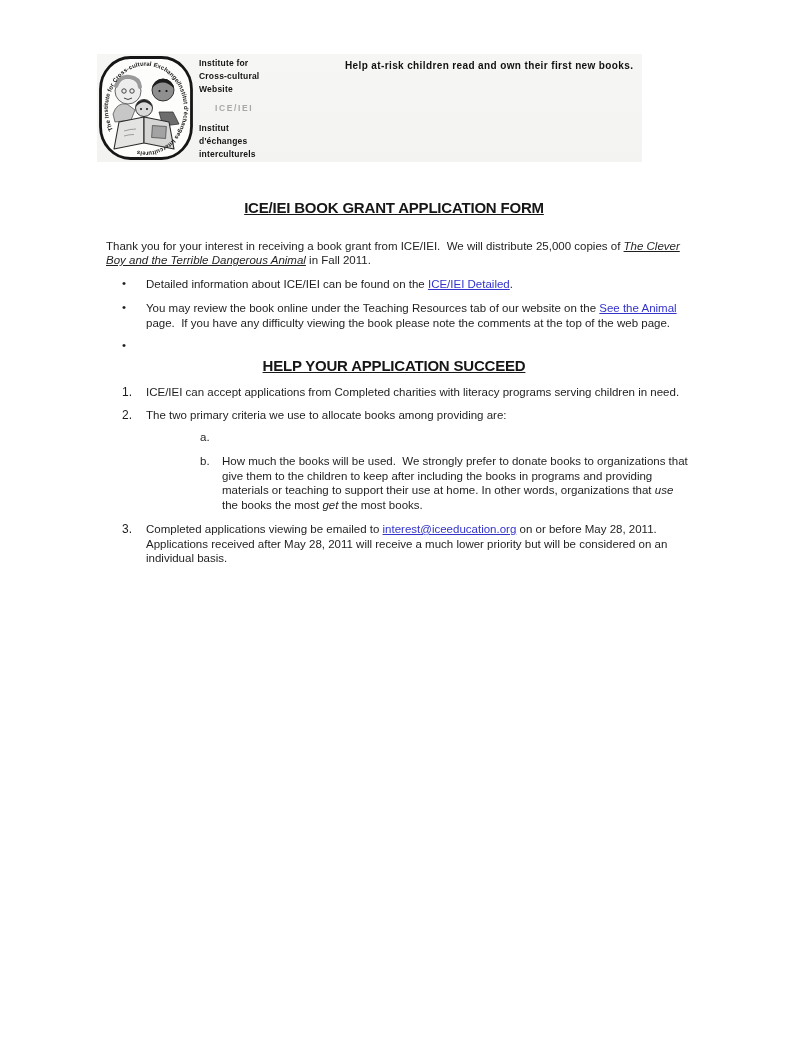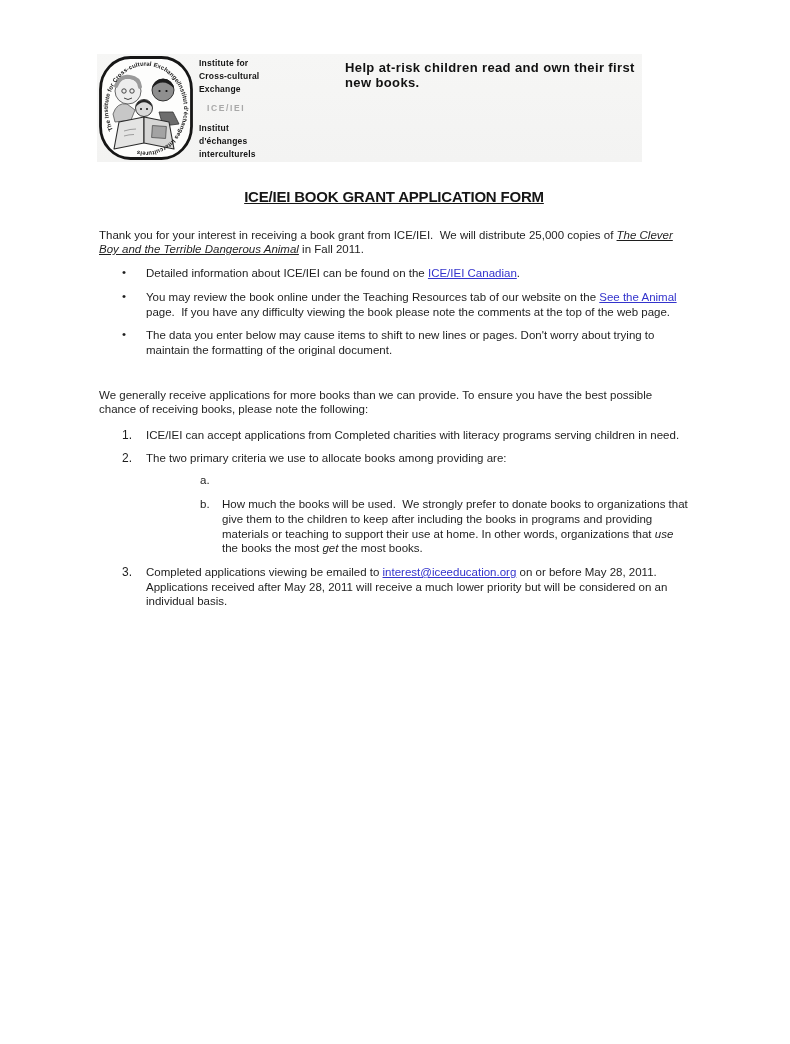--- a/index.html
+++ b/index.html
@@ -7,30 +7,30 @@
     position:relative; width:790px; height:1044px; background:#ffffff;
     font-family:"Liberation Sans", sans-serif; color:#1e1e1e; overflow:hidden;
   }
   
   .band { position:absolute; left:97px; top:54px; width:545px; height:108px;
           background:linear-gradient(180deg,#f6f6f5, #f3f3f2); }
   .logo { position:absolute; left:0px; top:0px; }
   .org-block { position:absolute; left:102px; top:3px; font-size:8.5px; font-weight:bold;
                line-height:13px; letter-spacing:0.2px; color:#141414; }
   .org-lines { white-space:pre-line; }
-  .acronym { color:#a8a8a8; letter-spacing:1.6px; margin:6px 0 7px 8px; font-size:8.5px; }
+  .acronym { color:#a8a8a8; letter-spacing:1.6px; margin:6px 0 7px 16px; font-size:8.5px; }
   .tagline { position:absolute; left:248px; top:6px; width:300px;
-             font-size:13px; font-weight:bold; letter-spacing:0.38px; color:#111; }
+             font-size:10px; font-weight:bold; letter-spacing:0.38px; color:#111; }
   
   .content { position:absolute; left:99px; top:190px; width:590px;
              font-size:11.5px; line-height:14.7px; }
   .doc-heading { font-size:15px; font-weight:bold; letter-spacing:-0.2px;
-                 text-align:center; text-decoration:underline; margin:0; color:#161616; }
+                 text-align:center; text-decoration:underline; margin:11px; color:#161616; }
   .h2 { margin-top:29px; }
-  .intro { margin:23px 0 0 0; }
+  .intro { margin:23px 0 0 7px; }
   .sec2-intro { margin:30px 0 0 0; }
   .book-title { font-style:italic; text-decoration:underline; }
   .em { font-style:italic; }
   a.link { color:#3333cc; text-decoration:underline; cursor:pointer; }
   ul.blist { list-style:none; margin:9px 0 0 0; padding:0; }
   ul.blist li { position:relative; padding-left:47px; margin-bottom:9px; }
   ul.blist .bullet { position:absolute; left:23px; top:-1px; }
   .nlist { margin-top:11px; }
   .nrow { display:flex; margin-bottom:8px; }
   .nrow > .num { flex:none; width:24px; margin-left:23px; font-size:12px; }
@@ -81,46 +81,46 @@
 
       <path id="logoArc" d="M 16,76 A 38,43 0 1 1 82,76 A 38,43 0 0 1 16,76" fill="none"></path>
       <text font-size="6" font-weight="bold" fill="#161616" letter-spacing="0.1" font-family="Liberation Sans, sans-serif">
         <textPath href="#logoArc">The Institute for Cross-cultural Exchange/Institut d'échanges Interculturels</textPath>
       </text>
     </svg>
 
     <div class="org-block">
       <div class="org-lines">Institute for
 Cross-cultural
-Exchange</div>
+Website</div>
       <div class="acronym">ICE/IEI</div>
       <div class="org-lines">Institut
 d'échanges
 interculturels</div>
     </div>
 
     <div class="tagline">Help at-risk children read and own their first new books.</div>
   </div>
 
   <div class="content">
 
     <h1 class="doc-heading">ICE/IEI BOOK GRANT APPLICATION FORM</h1>
 
     <p class="intro"><span>Thank you for your interest in receiving a book grant from ICE/IEI.&nbsp; We will distribute 25,000 copies of </span><span class="book-title">The Clever Boy and the Terrible Dangerous Animal</span><span> in Fall 2011.</span></p>
 
     <ul class="blist">
-      <li><span class="bullet">•</span><span>Detailed information about ICE/IEI can be found on the </span><a class="link">ICE/IEI Canadian</a><span>.</span></li>
+      <li><span class="bullet">•</span><span>Detailed information about ICE/IEI can be found on the </span><a class="link">ICE/IEI Detailed</a><span>.</span></li>
 
       <li><span class="bullet">•</span><span>You may review the book online under the Teaching Resources tab of our website on the </span><a class="link">See the Animal</a><span> page.&nbsp; If you have any difficulty viewing the book please note the comments at the top of the web page.</span></li>
 
-      <li><span class="bullet">•</span><span>The data you enter below may cause items to shift to new lines or pages. Don't worry about trying to maintain the formatting of the original document.</span></li>
+      <li><span class="bullet">•</span></li>
     </ul>
 
+    <h2 class="doc-heading h2">HELP YOUR APPLICATION SUCCEED</h2>
 
-    <p class="sec2-intro">We generally receive applications for more books than we can provide. To ensure you have the best possible chance of receiving books, please note the following:</p>
 
     <div class="nlist">
 
       <div class="nrow">
         <span class="num">1.</span>
         <div class="t">ICE/IEI can accept applications from Completed charities with literacy programs serving children in need.</div>
       </div>
 
       <div class="nrow">
         <span class="num">2.</span>

